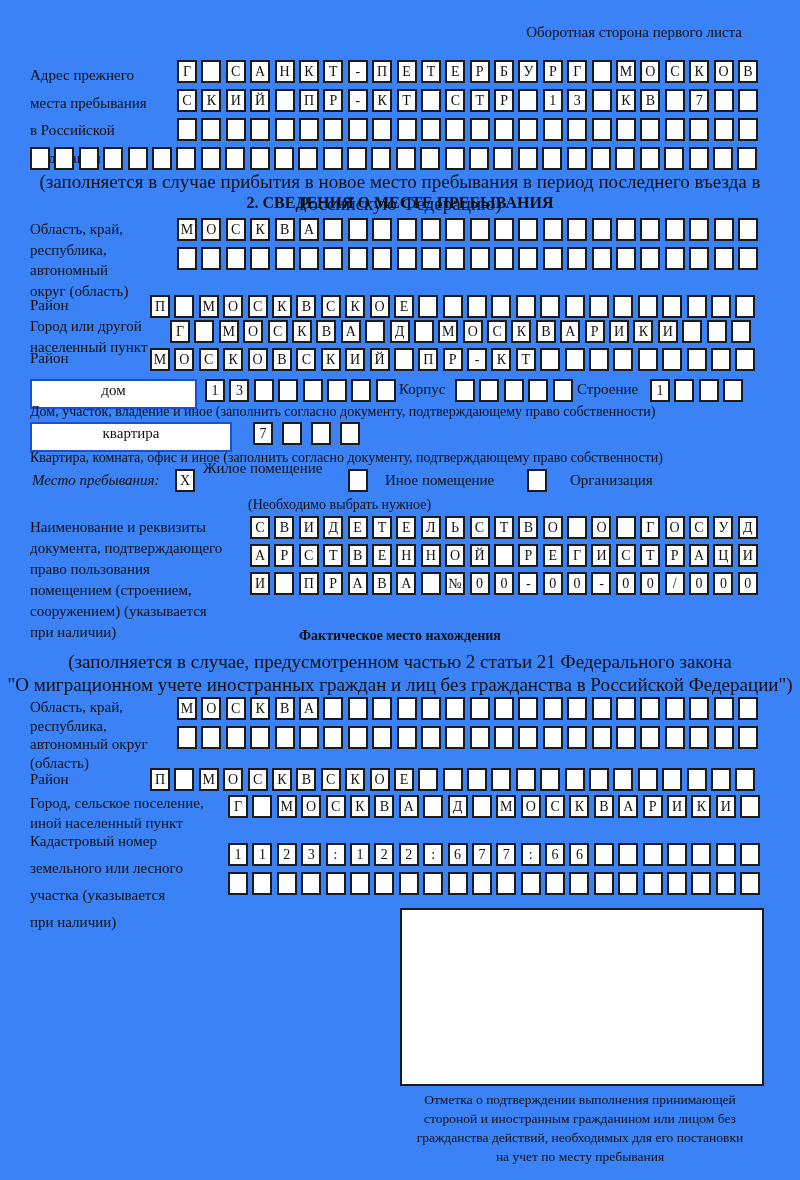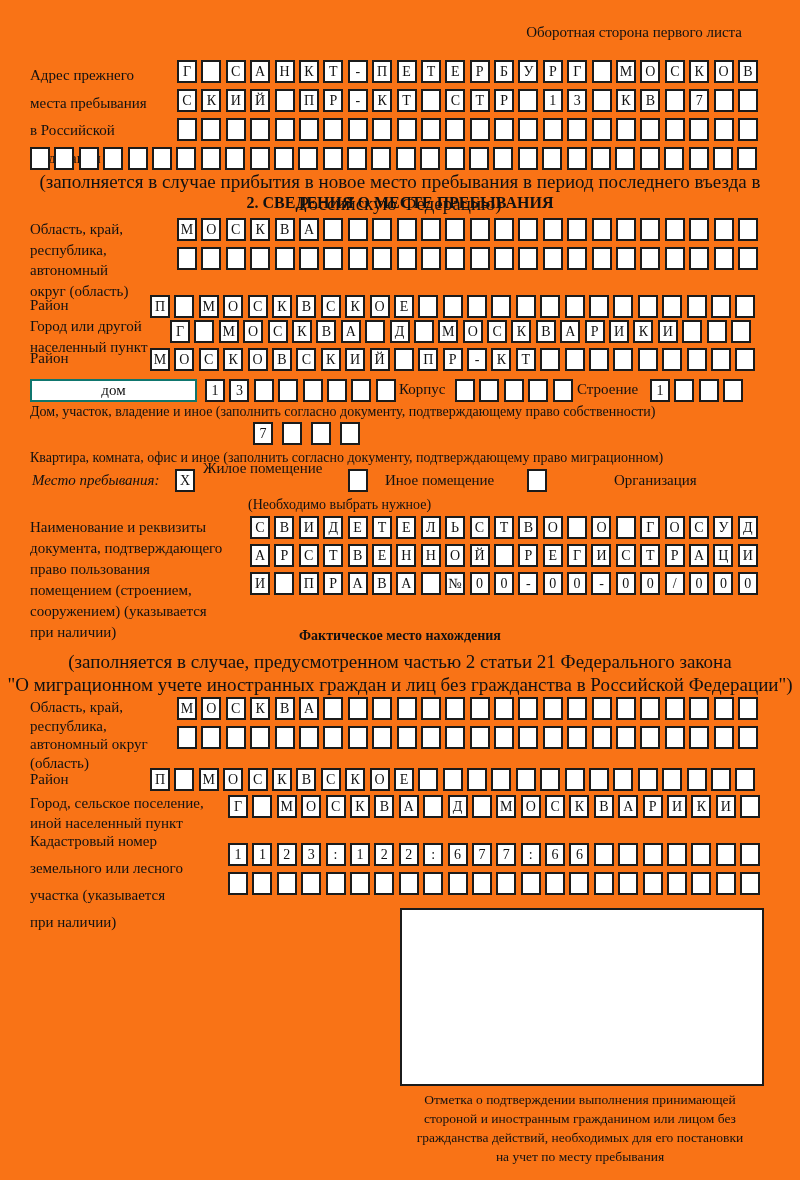--- a/index.html
+++ b/index.html
@@ -1,31 +1,31 @@
 <!DOCTYPE html>
 <html><head>
 <meta charset="utf-8">
 <style>
   html,body{margin:0;padding:0;background:#fff;}
   body{width:800px;height:1180px;font-family:"Liberation Serif","DejaVu Serif",serif;color:#111;}
-  #form{position:relative;width:800px;height:1180px;background:#f97316;overflow:hidden;}
+  #form{position:relative;width:800px;height:1180px;background:#3b82f6;overflow:hidden;}
 
   .abs{position:absolute;}
   .lbl{position:absolute;font-size:15px;white-space:pre-line;color:#111;}
   .note{position:absolute;font-size:19px;color:#111;}
   .center{left:0;right:0;text-align:center;}
   .title{position:absolute;left:0;right:0;text-align:center;font-weight:bold;font-size:16px;color:#111;}
 
   .cells{position:absolute;white-space:nowrap;}
   .cell{display:inline-block;width:20px;height:23px;border:2px solid #1b1b1b;box-sizing:border-box;
         margin-right:4.4px;text-align:center;font-size:14px;line-height:19px;vertical-align:top;
         background:#fff;color:#111;}
   .gap-wide .cell{margin-right:9px;}
 
-  .boxlabel{position:absolute;height:23px;border:2px solid #0f766e;box-sizing:border-box;
+  .boxlabel{position:absolute;height:30px;border:2px solid #1d4ed8;box-sizing:border-box;
         text-align:center;font-size:15px;line-height:19px;background:#fff;color:#111;}
 
   .stamp{position:absolute;border:2px solid #1b1b1b;background:#fff;}
   .caption{position:absolute;font-size:13.5px;line-height:19px;text-align:center;white-space:pre-line;color:#111;}
   .smalltext{font-size:14px;}
 </style>
 </head>
 <body>
 
 <div id="form">
@@ -62,30 +62,31 @@
   <div class="cells" style="left:150px;top:348px;"><span class="cell">М</span><span class="cell">О</span><span class="cell">С</span><span class="cell">К</span><span class="cell">О</span><span class="cell">В</span><span class="cell">С</span><span class="cell">К</span><span class="cell">И</span><span class="cell">Й</span><span class="cell">&nbsp;</span><span class="cell">П</span><span class="cell">Р</span><span class="cell">-</span><span class="cell">К</span><span class="cell">Т</span><span class="cell">&nbsp;</span><span class="cell">&nbsp;</span><span class="cell">&nbsp;</span><span class="cell">&nbsp;</span><span class="cell">&nbsp;</span><span class="cell">&nbsp;</span><span class="cell">&nbsp;</span><span class="cell">&nbsp;</span><span class="cell">&nbsp;</span></div>
 
   <div class="boxlabel" style="left:30px;top:379px;width:167px;">дом</div>
   <div class="cells" style="left:205px;top:379px;"><span class="cell">1</span><span class="cell">3</span><span class="cell">&nbsp;</span><span class="cell">&nbsp;</span><span class="cell">&nbsp;</span><span class="cell">&nbsp;</span><span class="cell">&nbsp;</span><span class="cell">&nbsp;</span></div>
   <div class="lbl" style="left:399px;top:381px;">Корпус</div>
   <div class="cells" style="left:455px;top:379px;"><span class="cell">&nbsp;</span><span class="cell">&nbsp;</span><span class="cell">&nbsp;</span><span class="cell">&nbsp;</span><span class="cell">&nbsp;</span></div>
   <div class="lbl" style="left:577px;top:381px;">Строение</div>
   <div class="cells" style="left:650px;top:379px;"><span class="cell">1</span><span class="cell">&nbsp;</span><span class="cell">&nbsp;</span><span class="cell">&nbsp;</span></div>
   <div class="note smalltext" style="left:30px;top:404px;">Дом, участок, владение и иное (заполнить согласно документу, подтверждающему право собственности)</div>
 
+  <div class="boxlabel" style="left:30px;top:422px;width:202px;">квартира</div>
   <div class="cells gap-wide" style="left:253px;top:422px;"><span class="cell">7</span><span class="cell">&nbsp;</span><span class="cell">&nbsp;</span><span class="cell">&nbsp;</span></div>
-  <div class="note smalltext" style="left:30px;top:450px;">Квартира, комната, офис и иное (заполнить согласно документу, подтверждающему право миграционном)</div>
+  <div class="note smalltext" style="left:30px;top:450px;">Квартира, комната, офис и иное (заполнить согласно документу, подтверждающему право собственности)</div>
 
   <div class="lbl" style="left:32px;top:472px;font-style:italic;">Место пребывания:</div>
   <span class="cell abs" style="left:175px;top:469px;">X</span>
   <div class="lbl" style="left:203px;top:460px;">Жилое помещение</div>
   <span class="cell abs" style="left:348px;top:469px;"></span>
   <div class="lbl" style="left:385px;top:472px;">Иное помещение</div>
   <span class="cell abs" style="left:527px;top:469px;"></span>
-  <div class="lbl" style="left:570px;top:472px;margin-left:44px;">Организация</div>
+  <div class="lbl" style="left:570px;top:472px;">Организация</div>
   <div class="note" style="left:248px;top:497px;font-size:14px;">(Необходимо выбрать нужное)</div>
 
   <div class="lbl" style="left:30px;top:517px;line-height:21px;">Наименование и реквизиты
 документа, подтверждающего
 право пользования
 помещением (строением,
 сооружением) (указывается
 при наличии)</div>
   <div class="cells" style="left:250px;top:516px;"><span class="cell">С</span><span class="cell">В</span><span class="cell">И</span><span class="cell">Д</span><span class="cell">Е</span><span class="cell">Т</span><span class="cell">Е</span><span class="cell">Л</span><span class="cell">Ь</span><span class="cell">С</span><span class="cell">Т</span><span class="cell">В</span><span class="cell">О</span><span class="cell">&nbsp;</span><span class="cell">О</span><span class="cell">&nbsp;</span><span class="cell">Г</span><span class="cell">О</span><span class="cell">С</span><span class="cell">У</span><span class="cell">Д</span></div>
   <div class="cells" style="left:250px;top:544px;"><span class="cell">А</span><span class="cell">Р</span><span class="cell">С</span><span class="cell">Т</span><span class="cell">В</span><span class="cell">Е</span><span class="cell">Н</span><span class="cell">Н</span><span class="cell">О</span><span class="cell">Й</span><span class="cell">&nbsp;</span><span class="cell">Р</span><span class="cell">Е</span><span class="cell">Г</span><span class="cell">И</span><span class="cell">С</span><span class="cell">Т</span><span class="cell">Р</span><span class="cell">А</span><span class="cell">Ц</span><span class="cell">И</span></div>

